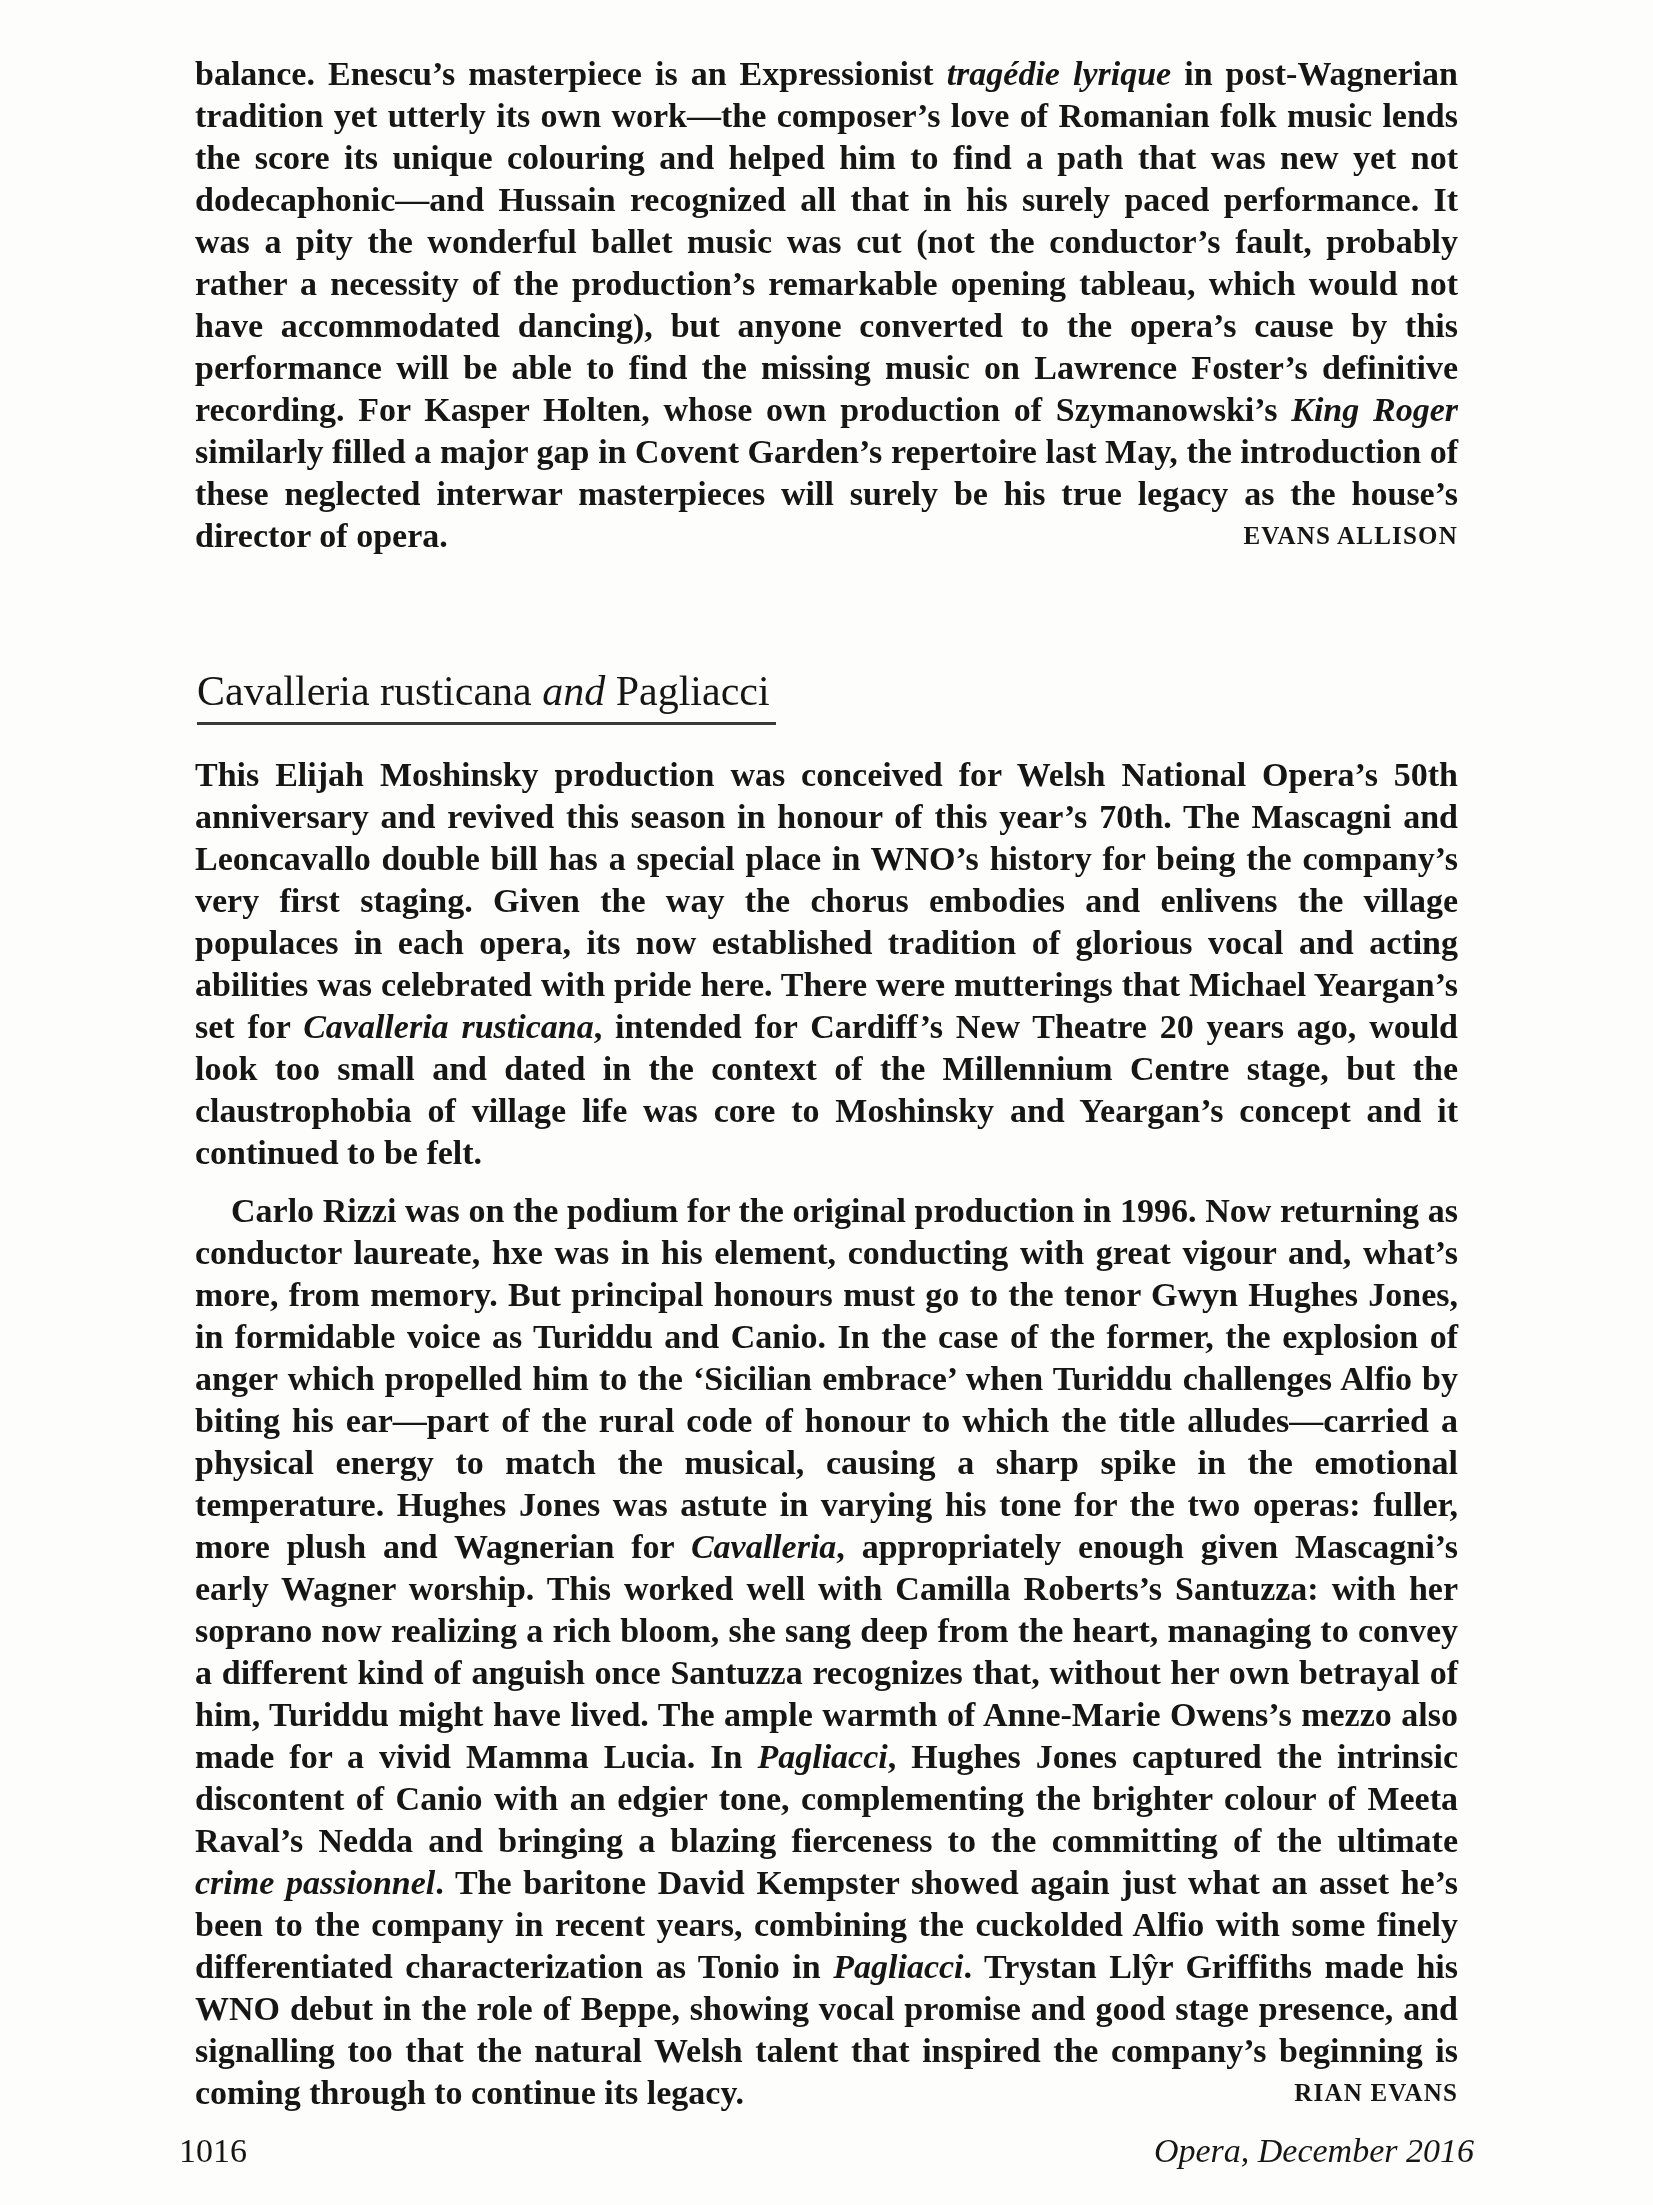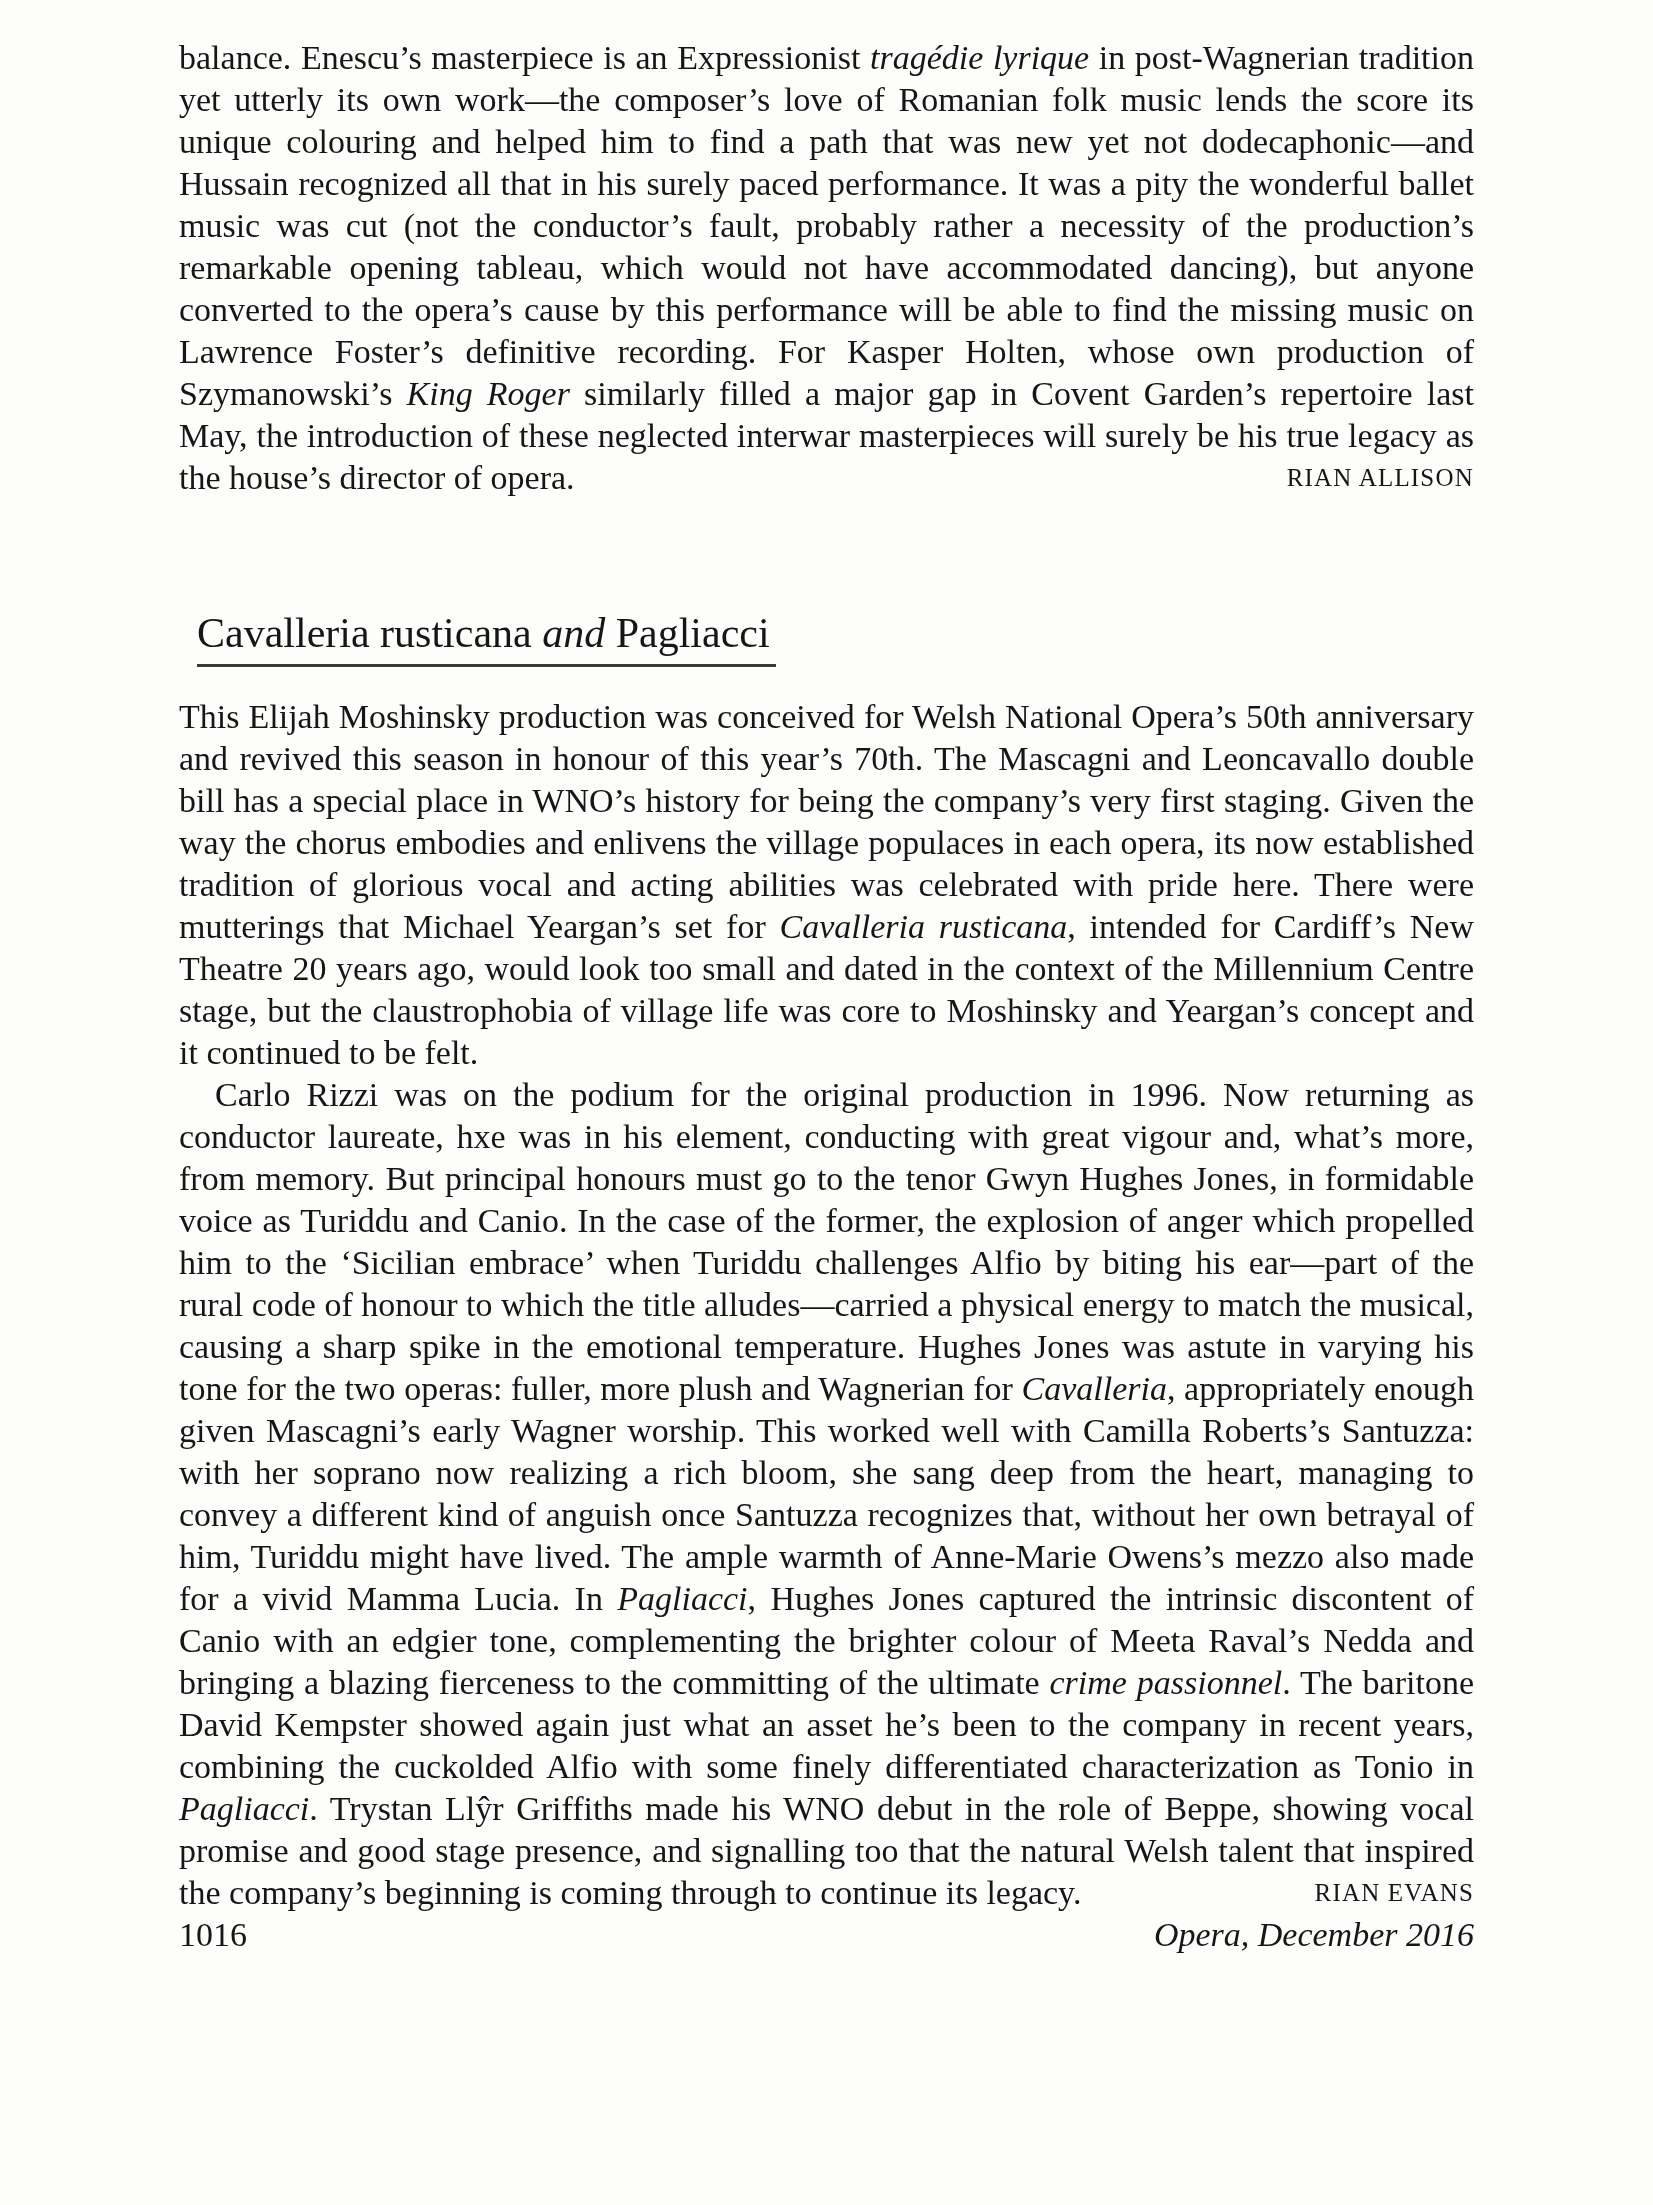--- a/index.html
+++ b/index.html
@@ -16,22 +16,23 @@
     background: #fdfdfc;
     color: #161616;
     font-family: "Liberation Serif", "DejaVu Serif", serif;
     padding: 37px 179px 0 179px;
     overflow: hidden;
   }
   .body-text {
     font-size: 34px;
     line-height: 42px;
     text-align: justify;
-    margin: 0;
+    margin: 16px;
     display: flow-root;
+    font-weight: bold;
   }
   .body-text.indent { text-indent: 36px; }
   .ital { font-style: italic; }
   .byline {
     float: right;
     font-size: 25px;
     line-height: 42px;
     letter-spacing: 1.2px;
     text-indent: 0;
     font-style: normal;
@@ -65,21 +66,21 @@
   .issue { font-style: italic; }
 </style>
 </head>
 <body>
 
 <div class="page">
 
   <section>
     <p class="body-text">
       <span><span>balance. Enescu’s masterpiece is an Expressionist </span><span class="ital">tragédie lyrique</span><span> in post-Wagnerian tradition yet utterly its own work—the composer’s love of Romanian folk music lends the score its unique colouring and helped him to find a path that was new yet not dodecaphonic—and Hussain recognized all that in his surely paced performance. It was a pity the wonderful ballet music was cut (not the conductor’s fault, probably rather a necessity of the production’s remarkable opening tableau, which would not have accommodated dancing), but anyone converted to the opera’s cause by this performance will be able to find the missing music on Lawrence Foster’s definitive recording. For Kasper Holten, whose own production of Szymanowski’s </span><span class="ital">King Roger</span><span> similarly filled a major gap in Covent Garden’s repertoire last May, the introduction of these neglected interwar masterpieces will surely be his true legacy as the house’s director of opera.</span></span>
-      <span class="byline">RIAN ALLISON</span>
+      <span class="byline">EVANS ALLISON</span>
     </p>
   </section>
 
   <section class="section">
     <div class="title-wrap">
       <h2 class="review-title"><span>Cavalleria rusticana </span><span class="ital">and</span><span> Pagliacci</span></h2>
     </div>
     <p class="body-text first"><span>This Elijah Moshinsky production was conceived for Welsh National Opera’s 50th anniversary and revived this season in honour of this year’s 70th. The Mascagni and Leoncavallo double bill has a special place in WNO’s history for being the company’s very first staging. Given the way the chorus embodies and enlivens the village populaces in each opera, its now established tradition of glorious vocal and acting abilities was celebrated with pride here. There were mutterings that Michael Yeargan’s set for </span><span class="ital">Cavalleria rusticana</span><span>, intended for Cardiff’s New Theatre 20 years ago, would look too small and dated in the context of the Millennium Centre stage, but the claustrophobia of village life was core to Moshinsky and Yeargan’s concept and it continued to be felt.</span></p>
     <p class="body-text indent"><span><span>Carlo Rizzi was on the podium for the original production in 1996. Now returning as conductor laureate, hxe was in his element, conducting with great vigour and, what’s more, from memory. But principal honours must go to the tenor Gwyn Hughes Jones, in formidable voice as Turiddu and Canio. In the case of the former, the explosion of anger which propelled him to the ‘Sicilian embrace’ when Turiddu challenges Alfio by biting his ear—part of the rural code of honour to which the title alludes—carried a physical energy to match the musical, causing a sharp spike in the emotional temperature. Hughes Jones was astute in varying his tone for the two operas: fuller, more plush and Wagnerian for </span><span class="ital">Cavalleria</span><span>, appropriately enough given Mascagni’s early Wagner worship. This worked well with Camilla Roberts’s Santuzza: with her soprano now realizing a rich bloom, she sang deep from the heart, managing to convey a different kind of anguish once Santuzza recognizes that, without her own betrayal of him, Turiddu might have lived. The ample warmth of Anne-Marie Owens’s mezzo also made for a vivid Mamma Lucia. In </span><span class="ital">Pagliacci</span><span>, Hughes Jones captured the intrinsic discontent of Canio with an edgier tone, complementing the brighter colour of Meeta Raval’s Nedda and bringing a blazing fierceness to the committing of the ultimate </span><span class="ital">crime passionnel</span><span>. The baritone David Kempster showed again just what an asset he’s been to the company in recent years, combining the cuckolded Alfio with some finely differentiated characterization as Tonio in </span><span class="ital">Pagliacci</span><span>. Trystan Llŷr Griffiths made his WNO debut in the role of Beppe, showing vocal promise and good stage presence, and signalling too that the natural Welsh talent that inspired the company’s beginning is coming through to continue its legacy.</span></span><span class="byline">RIAN EVANS</span></p>
   </section>

